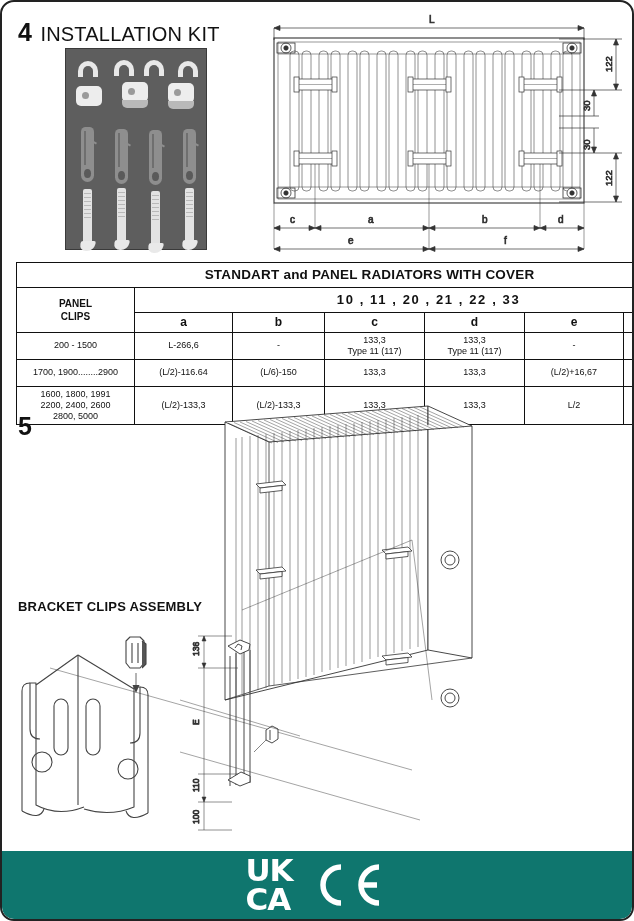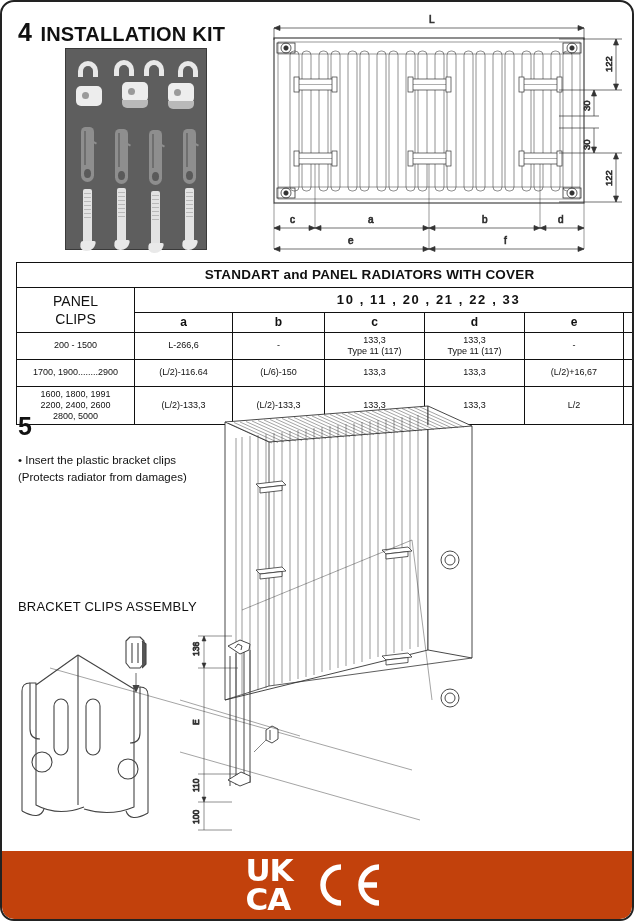--- a/index.html
+++ b/index.html
@@ -5,21 +5,21 @@
   html,body{margin:0;padding:0;background:#fff;}
   body{width:634px;height:921px;position:relative;overflow:hidden;
        font-family:"Liberation Sans",sans-serif;color:#111;}
 
   .page{position:absolute;inset:0;border:2px solid #222;border-radius:14px;
         box-sizing:border-box;background:#fff;overflow:hidden;}
 
   
   .sec4-head{position:absolute;left:16px;top:18px;display:flex;align-items:baseline;gap:9px;}
   .sec-num{font-size:25px;font-weight:bold;line-height:1;letter-spacing:-.5px;}
-  .sec-title{font-size:20px;font-weight:bold;letter-spacing:.2px;}
+  .sec-title{font-size:20px;font-weight:normal;letter-spacing:.2px;}
 
   .kit-photo{position:absolute;left:63px;top:46px;width:142px;height:202px;
              background:#5e5e5e;border:1px solid #3a3a3a;box-sizing:border-box;}
   .kit-grid{position:absolute;inset:6px;}
 
   
   .clip{position:absolute;width:20px;height:16px;}
   .clip::before{content:"";position:absolute;left:0;top:0;width:20px;height:16px;
      border:5px solid #e8e8e8;border-bottom:none;border-radius:11px 11px 0 0;box-sizing:border-box;}
   .brkt{position:absolute;width:26px;height:20px;background:#ededed;border-radius:5px;}
@@ -43,34 +43,34 @@
   
   .tech{position:absolute;left:262px;top:4px;width:368px;height:252px;}
 
   
   .tbl{position:absolute;left:14px;top:260px;width:606px;border-collapse:collapse;
        font-size:9px;table-layout:fixed;}
   .tbl td,.tbl th{border:1px solid #111;text-align:center;vertical-align:middle;
        padding:2px 1px;line-height:1.22;font-weight:normal;}
   .tbl .t-title{font-size:13.5px;font-weight:bold;letter-spacing:.2px;padding:4px 0;}
   .tbl .t-types{font-size:13px;font-weight:bold;letter-spacing:1.6px;padding:4px 0;}
-  .tbl .t-panel{font-size:14px;font-weight:normal;line-height:1.3;}
+  .tbl .t-panel{font-size:10px;font-weight:bold;line-height:1.3;}
   .tbl .t-abc{font-size:12px;font-weight:bold;padding:2px 0;}
   .tbl .r{height:27px;}
   .tbl .r3{height:38px;}
 
   
   .sec5-num{position:absolute;left:16px;top:412px;font-size:25px;font-weight:bold;line-height:1;}
   .sec5-txt{position:absolute;left:16px;top:450px;font-size:11.5px;line-height:1.45;width:230px;}
-  .bca{position:absolute;left:16px;top:597px;font-size:13px;font-weight:normal;letter-spacing:.2px;}
+  .bca{position:absolute;left:16px;top:597px;font-size:13px;font-weight:bold;letter-spacing:.2px;}
   .clip-draw{position:absolute;left:14px;top:625px;width:175px;height:210px;}
   .iso{position:absolute;left:178px;top:398px;width:452px;height:440px;}
 
   
-  .footer{position:absolute;left:0;right:0;bottom:0;height:68px;background:#c2410c;
+  .footer{position:absolute;left:0;right:0;bottom:0;height:68px;background:#0f766e;
           border-radius:0 0 12px 12px;display:flex;align-items:center;justify-content:center;gap:18px;}
   .ukca{display:flex;flex-direction:column;line-height:.92;}
   .ukca span{font-size:31px;font-weight:bold;color:#fff;letter-spacing:-1px;
              font-family:"DejaVu Sans",sans-serif;}
   svg{display:block;overflow:visible;}
 </style>
 </head>
 <body>
 
 <div class="page">
@@ -323,24 +323,20 @@
         <td>(L/2)-133,3</td>
         <td>133,3</td>
         <td>133,3</td>
         <td>L/2</td>
         <td>L/2</td>
       </tr>
     </tbody>
   </table>
 
   <div class="sec5-num">5</div>
-  <div class="sec5-txt">
-    <div>• Insert the plastic bracket clips</div>
-    <div>(Protects radiator from damages)</div>
-  </div>
 
   <div class="bca">BRACKET CLIPS ASSEMBLY</div>
 
   <div class="clip-draw">
     <svg width="175" height="210" viewBox="0 0 175 210">
       <g stroke="#444" fill="none" stroke-width="1.1" stroke-linejoin="round">
 
         <path d="M110 14 l4 -4 h10 l4 4 v22 l-4 5 h-10 l-4 -5 z"></path>
         <path d="M116 16 v20"></path>
           <path d="M122 16 v20"></path>

